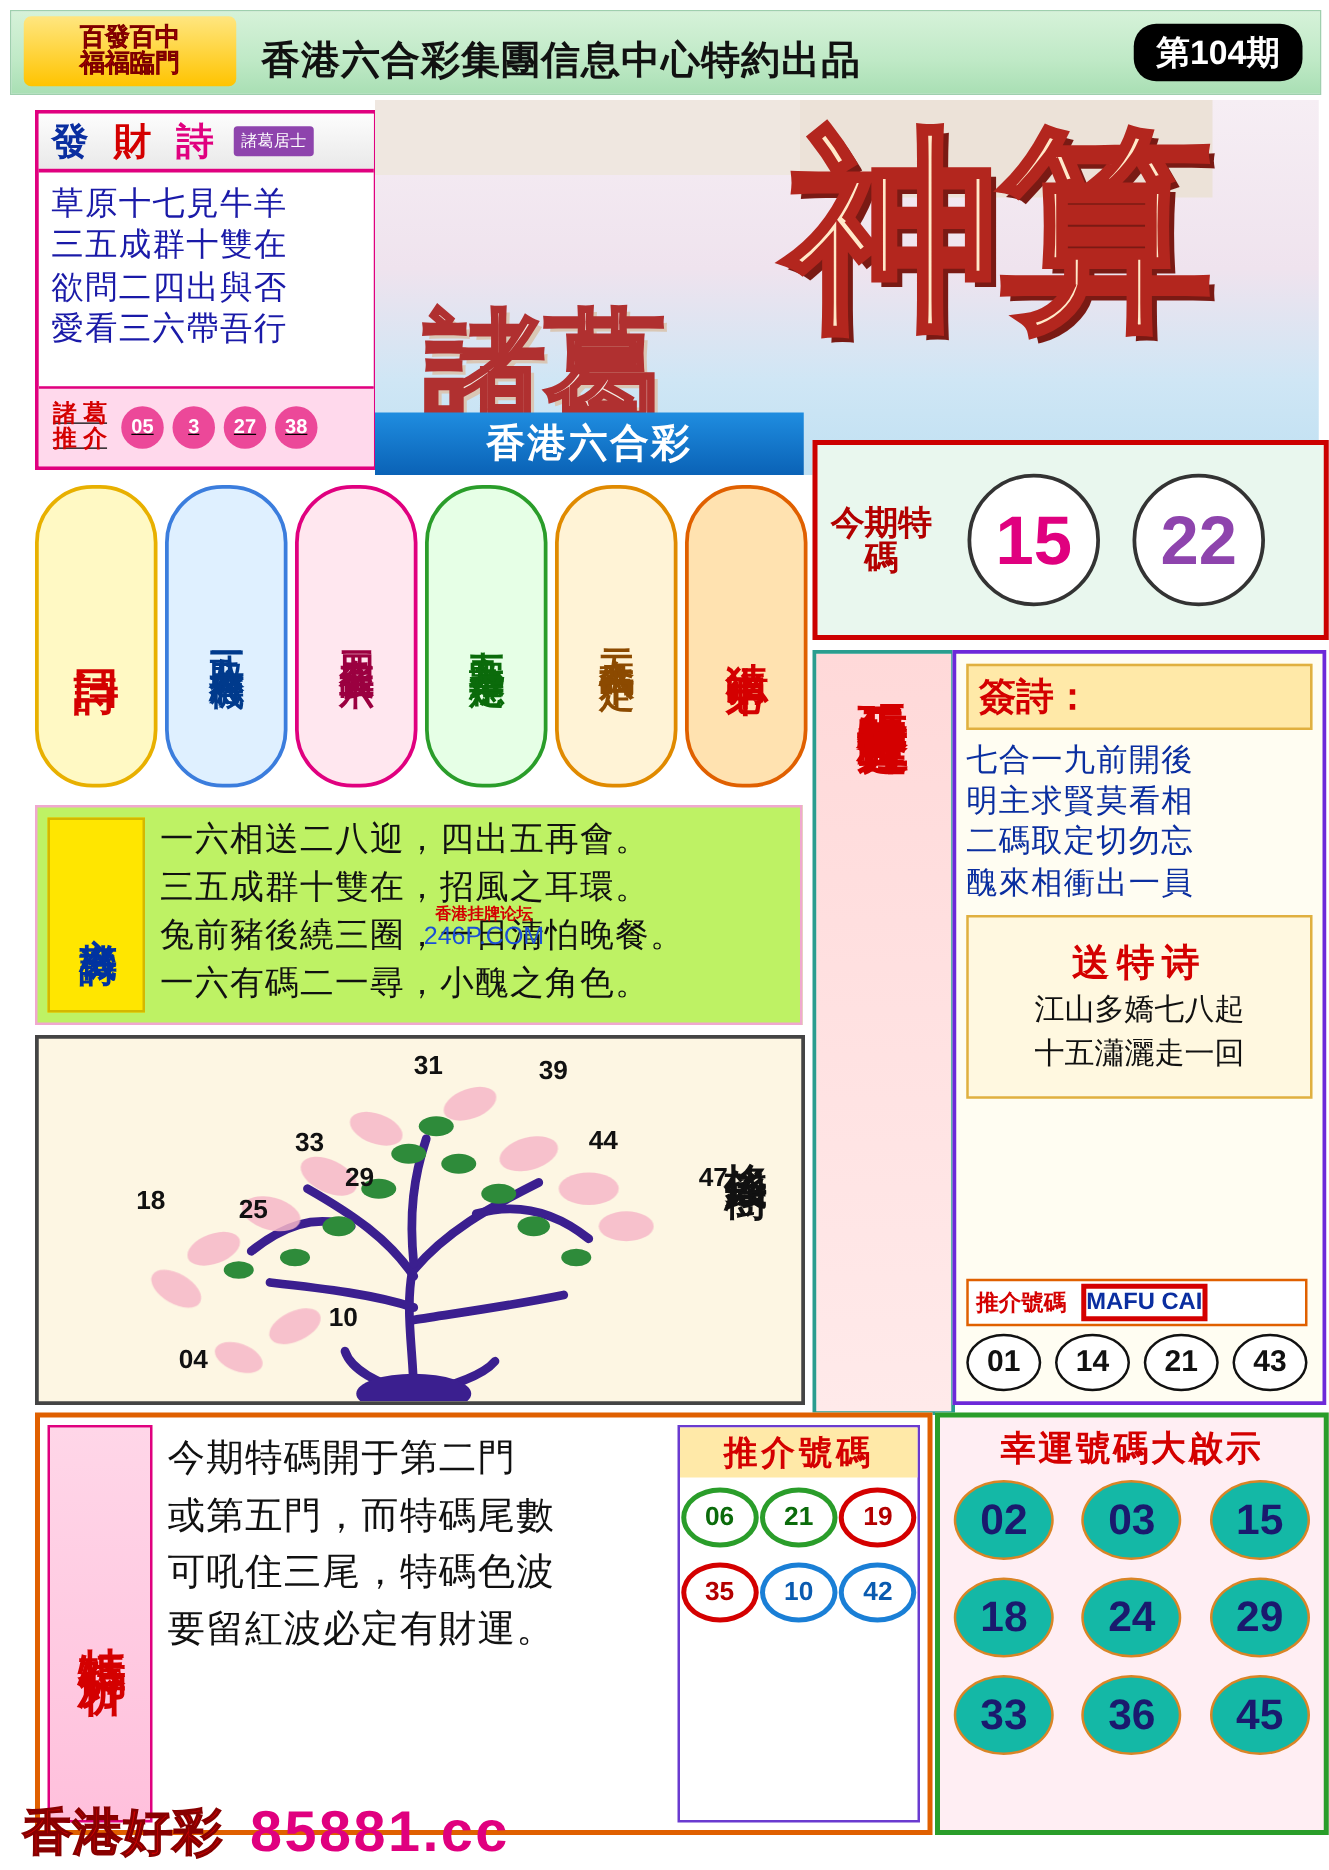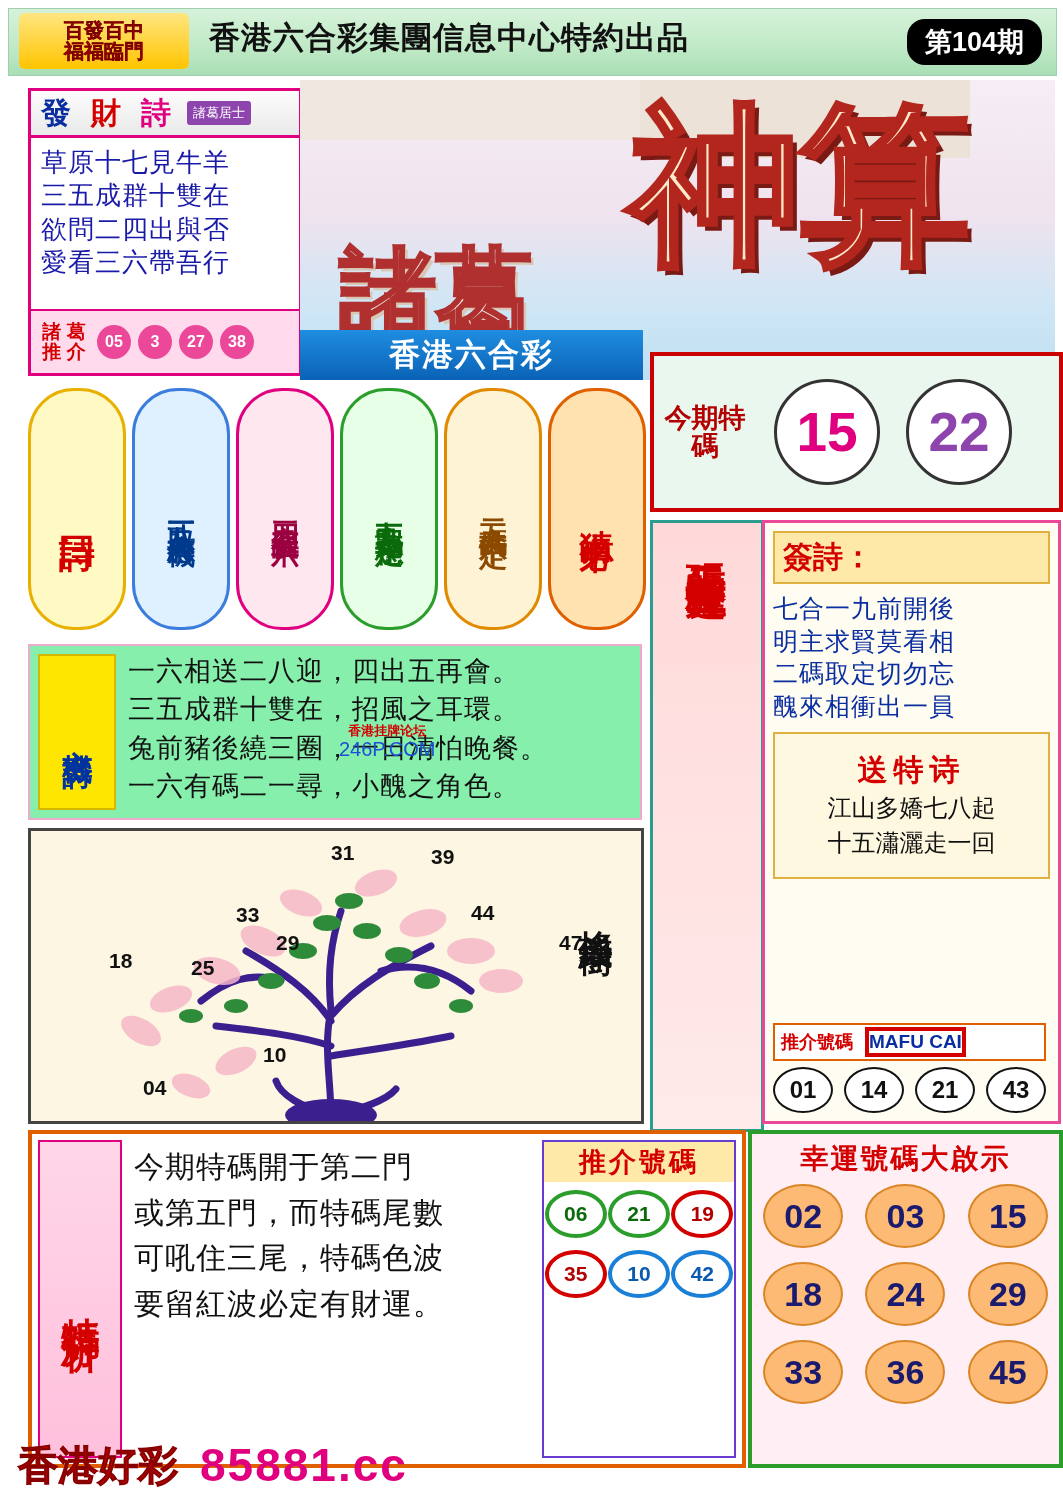--- a/index.html
+++ b/index.html
@@ -12,38 +12,38 @@
 
   
   .hdr{position:absolute;left:8px;top:8px;width:1047px;height:66px;
        background:linear-gradient(180deg,#d6f2d9 0%,#bfe9c6 60%,#a9dfb4 100%);
        border:1px solid #9fcfae;}
   .hdr-logo{position:absolute;left:10px;top:4px;width:170px;height:56px;
      background:linear-gradient(180deg,#ffe680,#ffc400);border-radius:6px;
      display:flex;flex-direction:column;align-items:center;justify-content:center;
      color:#d10000;font-weight:bold;font-size:20px;line-height:1.05;
      -webkit-text-stroke:0.4px #7a0000;}
-  .hdr-title{position:absolute;left:200px;top:8px;width:600px;
+  .hdr-title{position:absolute;left:200px;top:18px;width:600px;
      font-size:31px;font-weight:bold;color:#111;letter-spacing:1px;}
   .hdr-issue{position:absolute;right:14px;top:10px;background:#000;color:#fff;
      border-radius:18px;padding:5px 18px;font-size:27px;font-weight:bold;}
 
   
   .fcs{position:absolute;left:28px;top:88px;width:268px;height:282px;
        border:3px solid #e0007f;background:#fff;}
   .fcs-hd{height:44px;background:linear-gradient(180deg,#fdfdfd,#e9e9e9);
       border-bottom:3px solid #e0007f;display:flex;align-items:center;}
   .fcs-hd .c{width:50px;text-align:center;font-size:30px;font-weight:bold;}
   .fcs-hd .c1{color:#0a2ea0}.fcs-hd .c2{color:#d40000}.fcs-hd .c3{color:#e0007f}
   .fcs-hd .who{margin-left:6px;background:#8e44ad;color:#fff;font-size:13px;
       padding:3px 6px;border-radius:3px;}
   .fcs-body{padding:8px 10px 0 10px;}
   .fcs-line{font-size:26px;color:#1a1aa8;line-height:1.28;letter-spacing:1px;}
   .fcs-foot{position:absolute;left:0;bottom:0;width:100%;height:62px;
-      background:#ffd9ec;border-top:2px solid #e0007f;display:flex;align-items:center;}
+      background:#ffd9ec;border-top:2px solid #e0007f;display:flex;align-items:center;text-decoration:underline;}
   .fcs-foot .lbl{width:66px;color:#d40000;font-size:19px;font-weight:bold;
       line-height:1.05;text-align:center;}
   .ballsm{width:34px;height:34px;border-radius:50%;background:#ec4899;color:#fff;
       display:flex;align-items:center;justify-content:center;font-size:16px;
       font-weight:bold;margin-right:7px;}
 
   
   .banner{position:absolute;left:300px;top:80px;width:755px;height:300px;
       background:linear-gradient(180deg,#f6eef4 0%,#efe3ee 45%,#cfe6f5 75%,#bfe0f2 100%);
       overflow:hidden;}
@@ -77,21 +77,21 @@
   .cap .v{writing-mode:vertical-rl;text-orientation:upright;letter-spacing:3px;}
   .cap1{left:0;background:#fff9c4;border-color:#e8b000;color:#d40000;font-size:36px;}
   .cap2{left:104px;background:#dff0ff;border-color:#3b7ddd;color:#003a8c;font-size:28px;}
   .cap3{left:208px;background:#ffe7ef;border-color:#e0007f;color:#9b0040;font-size:28px;}
   .cap4{left:312px;background:#e6ffe6;border-color:#2a9d2a;color:#0b6b0b;font-size:28px;}
   .cap5{left:416px;background:#fff3d6;border-color:#e08a00;color:#8c4a00;font-size:28px;}
   .cap6{left:520px;background:#ffe2b0;border-color:#e06000;color:#d40000;font-size:34px;}
 
   
   .xuanji{position:absolute;left:28px;top:644px;width:610px;height:172px;
-     background:#86efac;border:2px solid #f0a8cf;display:flex;}
+     background:#bef264;border:2px solid #f0a8cf;display:flex;}
   .xj-lbl{width:74px;margin:8px;background:#ffe600;border:2px solid #d4b800;
      display:flex;align-items:center;justify-content:center;}
   .xj-lbl .v{writing-mode:vertical-rl;text-orientation:upright;color:#0033a0;
      font-size:30px;font-weight:bold;letter-spacing:4px;}
   .xj-body{flex:1;padding:6px 4px;position:relative;}
   .xj-line{font-size:27px;color:#111;line-height:1.42;letter-spacing:1px;}
   .wm{position:absolute;left:215px;top:78px;text-align:center;line-height:1.1;}
   .wm .a{color:#d40000;font-size:13px;font-weight:bold;}
   .wm .b{color:#1a4fd6;font-size:20px;font-weight:normal;}
 
@@ -104,21 +104,21 @@
 
   
   .ztss{position:absolute;left:650px;top:520px;width:108px;height:598px;
      background:linear-gradient(180deg,#ffd9d9,#ffeaea);border:3px solid #2a9d8f;
      display:flex;align-items:flex-start;justify-content:center;padding-top:8px;}
   .ztss .v{writing-mode:vertical-rl;text-orientation:upright;font-size:41px;
      font-weight:bold;color:#d40000;letter-spacing:2px;}
 
   
   .qs{position:absolute;left:762px;top:520px;width:293px;height:598px;
-     border:3px solid #ec4899;background:#fffdf2;}
+     border:3px solid #6d28d9;background:#fffdf2;}
   .qs-hd{margin:8px;background:#ffe9a8;border:2px solid #e0b040;padding:4px 8px;
      font-size:30px;font-weight:bold;color:#d40000;}
   .qs-body{padding:0 8px;}
   .qs-line{font-size:25px;color:#0a2ea0;line-height:1.3;letter-spacing:1px;}
   .songte{margin:10px 8px 0 8px;border:2px solid #e0b040;background:#fff8e0;padding:16px;}
   .songte-hd{text-align:center;font-size:30px;font-weight:bold;color:#d40000;
      letter-spacing:6px;}
   .songte-line{font-size:24px;color:#111;text-align:center;line-height:1.45;}
   .tuijie{position:absolute;left:8px;bottom:8px;width:273px;}
   .tj-hd{display:flex;align-items:center;border:2px solid #e06000;background:#fff;
@@ -148,21 +148,21 @@
   .g{border:4px solid #2a9d2a;color:#0b6b0b}
   .r{border:4px solid #d40000;color:#b30000}
   .bl{border:4px solid #1a7fd6;color:#0a5bb0}
 
   
   .lucky{position:absolute;left:748px;top:1130px;width:307px;height:330px;
      border:4px solid #2a9d2a;background:#ffeef3;}
   .lucky-hd{text-align:center;font-size:28px;font-weight:bold;color:#d40000;
      padding:6px 0;letter-spacing:2px;}
   .lucky-grid{display:flex;flex-wrap:wrap;justify-content:space-around;}
-  .lball{width:76px;height:60px;border-radius:50%;background:#fdba74;
+  .lball{width:76px;height:60px;border-radius:50%;background:#14b8a6;
      border:2px solid #d98526;display:flex;align-items:center;justify-content:center;
      font-size:34px;font-weight:bold;color:#1a1a6e;margin-bottom:14px;}
 
   
   .ftr{position:absolute;left:0;bottom:4px;width:1063px;height:54px;
      display:flex;align-items:center;}
   .ftr .t1{color:#d40000;font-size:40px;font-weight:bold;-webkit-text-stroke:1px #800;
      margin-left:18px;}
   .ftr .t2{color:#e0007f;font-size:46px;font-weight:bold;margin-left:22px;
      letter-spacing:2px;}

